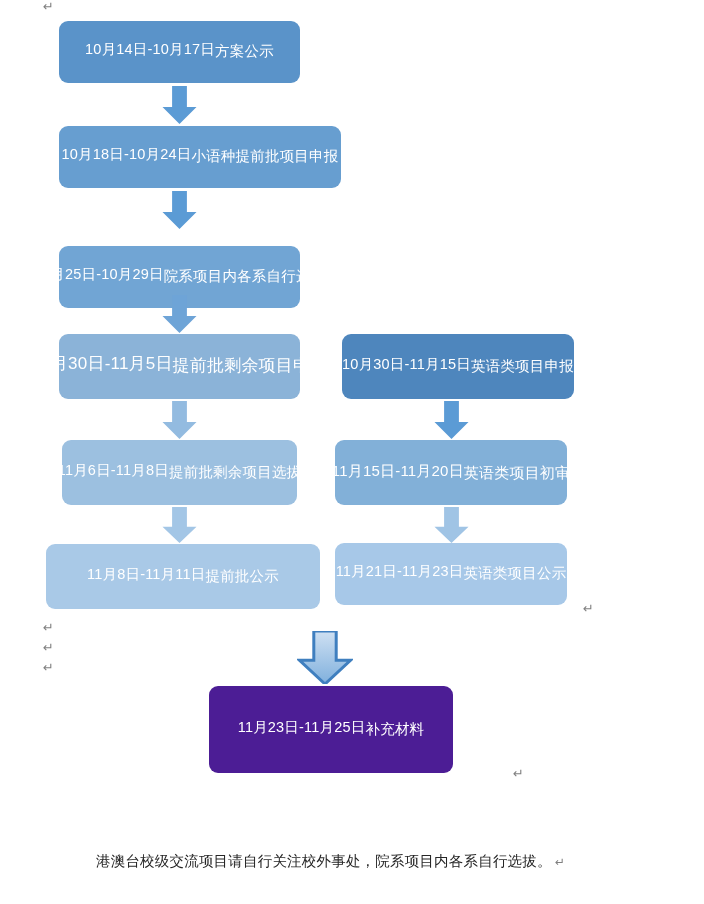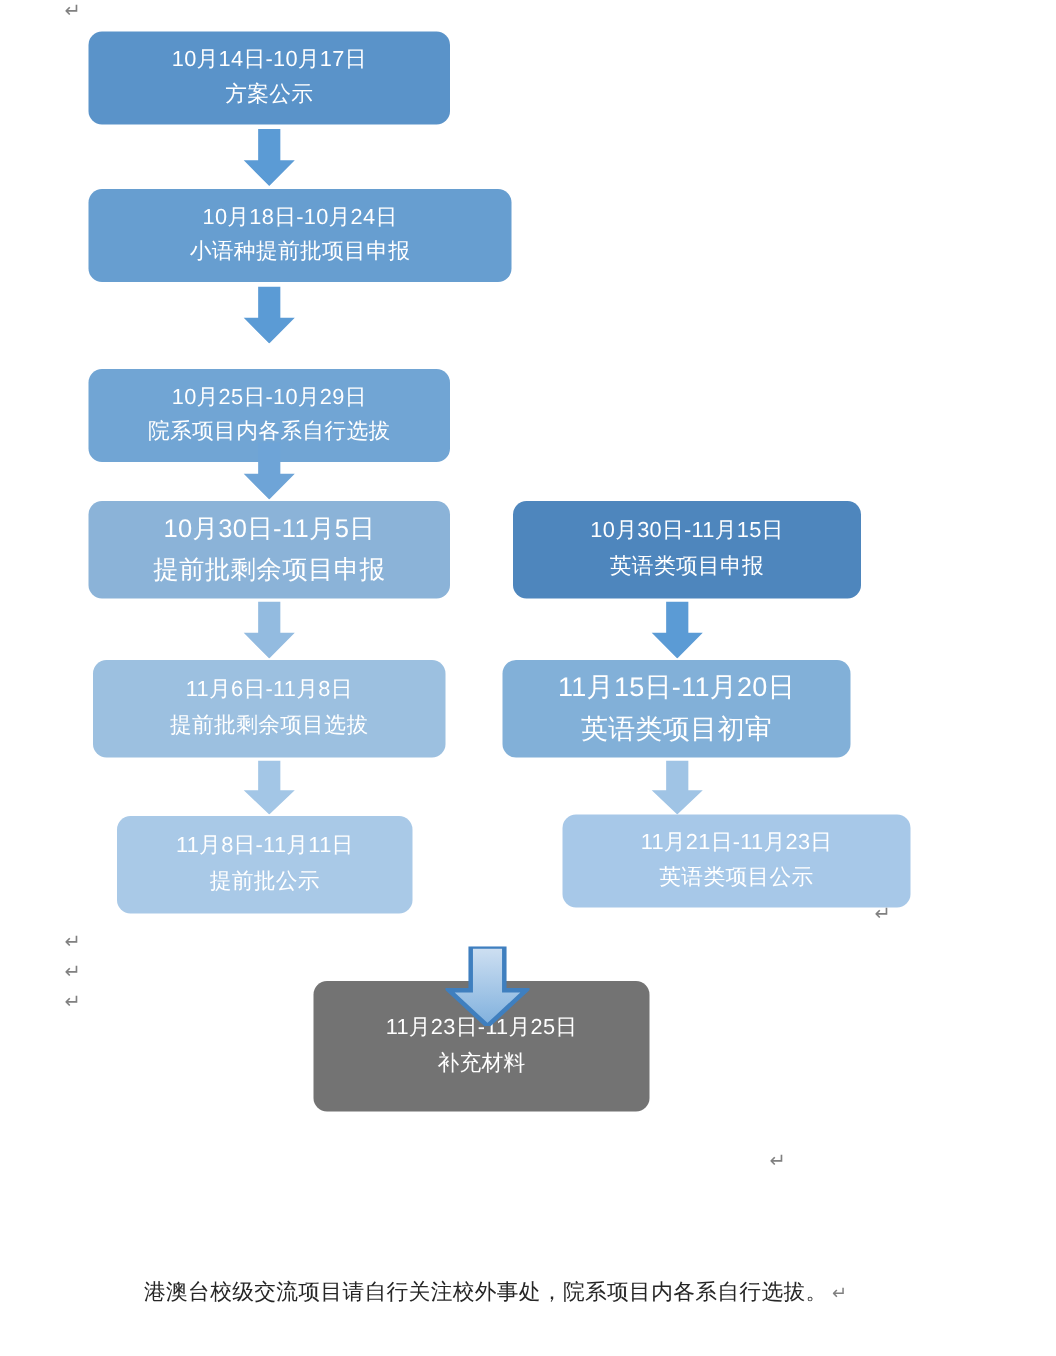--- a/index.html
+++ b/index.html
@@ -21,21 +21,21 @@
     width: 704px;
     height: 904px;
   }
 
   
   .node {
     position: absolute;
     box-sizing: border-box;
     border-radius: 9px;
     display: flex;
-    flex-direction: column;
+    flex-direction: row;
     align-items: center;
     justify-content: center;
     color: #ffffff;
     text-align: center;
     line-height: 1.32;
   }
   .node .line1,
   .node .line2 {
     display: block;
     white-space: nowrap;
@@ -92,37 +92,37 @@
       <span class="line2">院系项目内各系自行选拔</span>
     </div>
     <div class="node" style="left: 59px; top: 334px; width: 241px; height: 65px; background: rgb(139, 179, 216); font-size: 17px;">
       <span class="line1">10月30日-11月5日</span>
       <span class="line2">提前批剩余项目申报</span>
     </div>
     <div class="node" style="left: 62px; top: 440px; width: 235px; height: 65px; background: rgb(156, 192, 224); font-size: 14.5px;">
       <span class="line1">11月6日-11月8日</span>
       <span class="line2">提前批剩余项目选拔</span>
     </div>
-    <div class="node" style="left: 78px; top: 544px; width: 197px; height: 65px; background: rgb(169, 201, 231); font-size: 14.5px;">
+    <div class="node" style="left: 46px; top: 544px; width: 274px; height: 65px; background: rgb(169, 201, 231); font-size: 14.5px;">
       <span class="line1">11月8日-11月11日</span>
       <span class="line2">提前批公示</span>
     </div>
     <div class="node" style="left: 342px; top: 334px; width: 232px; height: 65px; background: rgb(78, 134, 189); font-size: 14.5px;">
       <span class="line1">10月30日-11月15日</span>
       <span class="line2">英语类项目申报</span>
     </div>
-    <div class="node" style="left: 335px; top: 440px; width: 232px; height: 65px; background: rgb(130, 176, 216); font-size: 18px;">
+    <div class="node" style="left: 335px; top: 440px; width: 232px; height: 65px; background: rgb(130, 176, 216); font-size: 15px;">
       <span class="line1">11月15日-11月20日</span>
       <span class="line2">英语类项目初审</span>
     </div>
-    <div class="node" style="left: 335px; top: 543px; width: 232px; height: 62px; background: rgb(167, 200, 232); font-size: 14.5px; margin-left: 40px;">
+    <div class="node" style="left: 335px; top: 543px; width: 232px; height: 62px; background: rgb(167, 200, 232); font-size: 14.5px;">
       <span class="line1">11月21日-11月23日</span>
       <span class="line2">英语类项目公示</span>
     </div>
-    <div class="node" style="left: 209px; top: 654px; width: 224px; height: 87px; background: #737373; font-size: 14.5px;">
+    <div class="node" style="left: 209px; top: 686px; width: 244px; height: 87px; background: #4c1d95; font-size: 14.5px;">
       <span class="line1">11月23日-11月25日</span>
       <span class="line2">补充材料</span>
     </div>
     <div class="arrow" style="left: 161px; top: 86px; width: 37px; height: 38px;">
       <svg viewBox="0 0 100 100" preserveAspectRatio="none">
         <polygon points="30,0 70,0 70,55 96,55 50,100 4,55 30,55" fill="#5b9bd5"></polygon>
       </svg>
     </div>
     <div class="arrow" style="left: 161px; top: 191px; width: 37px; height: 38px;">
       <svg viewBox="0 0 100 100" preserveAspectRatio="none">

